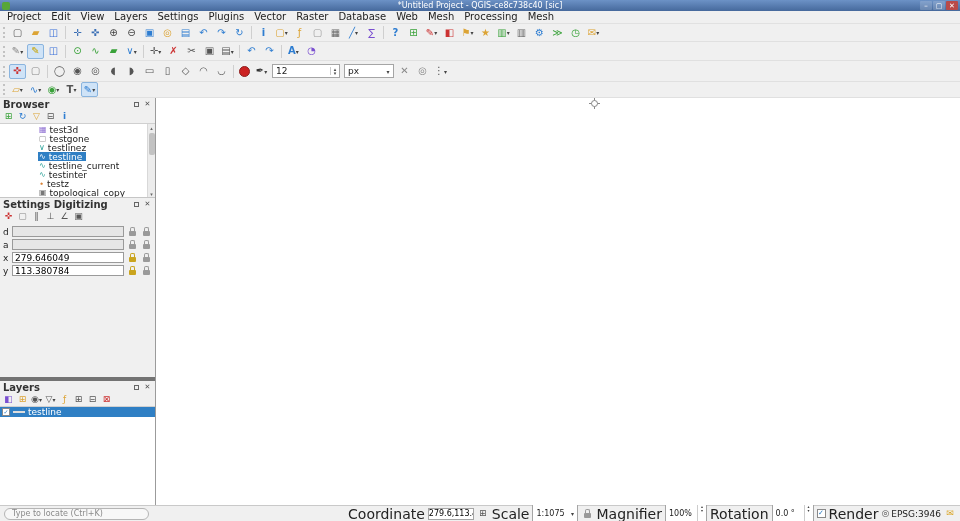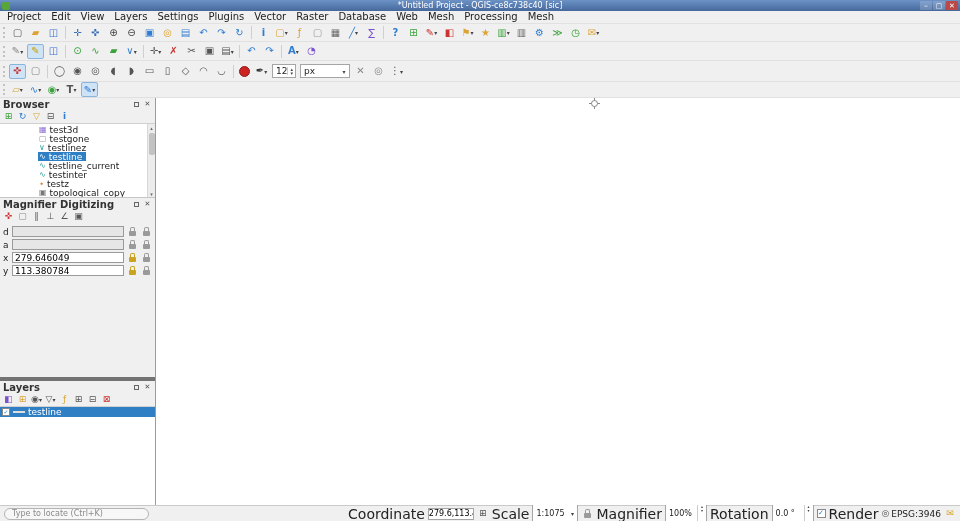--- a/index.html
+++ b/index.html
@@ -30,21 +30,21 @@
   .icon-run{display:flex;align-items:center;gap:1px}
   .tbtn{display:flex;align-items:center;justify-content:center;min-width:17px;height:15px;border:1px solid transparent;border-radius:2px}
   .tbtn.active{background:#cfe3f7;border-color:#8ab4de}
   .glyph{font-size:10px;line-height:1}
   .glyph.swatch{width:11px;height:11px;border-radius:6px;border:1px solid #8d1f1f}
   .arr{font-size:6px;color:#444;margin-left:0px}
   .small .tbtn{min-width:13px;height:12px}
   .small .glyph{font-size:9px}
 
   .spinbox,.combobox{display:flex;align-items:center;border:1px solid #a5a5a5;background:#fff;height:14px;margin:0 2px;font-size:9px}
-  .spinbox{width:24px}.combobox{width:50px}
+  .spinbox{width:68px}.combobox{width:50px}
   .spinbox .value,.combobox .value{flex:1;padding-left:3px}
   .steppers{display:flex;flex-direction:column;align-items:center;width:9px;border-left:1px solid #ccc;font-size:5px;line-height:4px;color:#444}
   .carr{width:10px;text-align:center;font-size:6px;color:#444}
 
   
   .main{flex:1;display:flex;min-height:0}
   .docks{width:156px;display:flex;flex-direction:column;border-right:1px solid #9b9b9b;background:#f0f0f0;flex:0 0 auto}
   .dock{display:flex;flex-direction:column;overflow:hidden}
   #dock-browser{height:99px}
   #dock-cad{height:180px;border-top:1px solid #c6c6c6}
@@ -484,21 +484,21 @@
           <div class="scrollbar">
             <span class="sb-arrow">▴</span>
             <span class="sb-thumb"></span>
             <span class="sb-arrow" style="margin-top:auto">▾</span>
           </div>
         </div>
       </div>
 
       <div class="dock" id="dock-cad">
         <div class="dock-header">
-          <span>Magnifier Digitizing</span>
+          <span>Settings Digitizing</span>
           <span class="dock-btns">
             <button class="dockbtn">
                 <span class="floatsq"></span>
               </button>
             <button class="dockbtn">
                 <span>✕</span>
               </button>
           </span>
         </div>
         <div class="panel-toolbar small icon-run">

